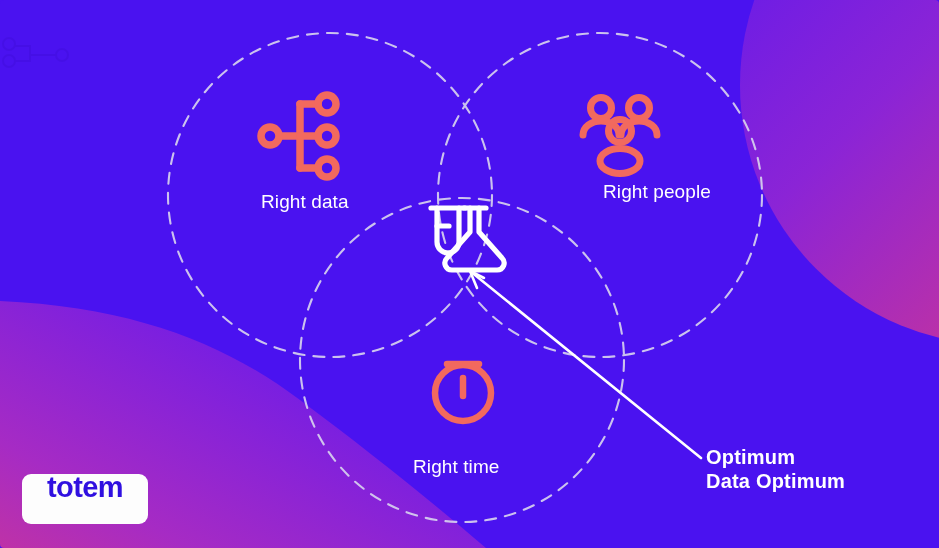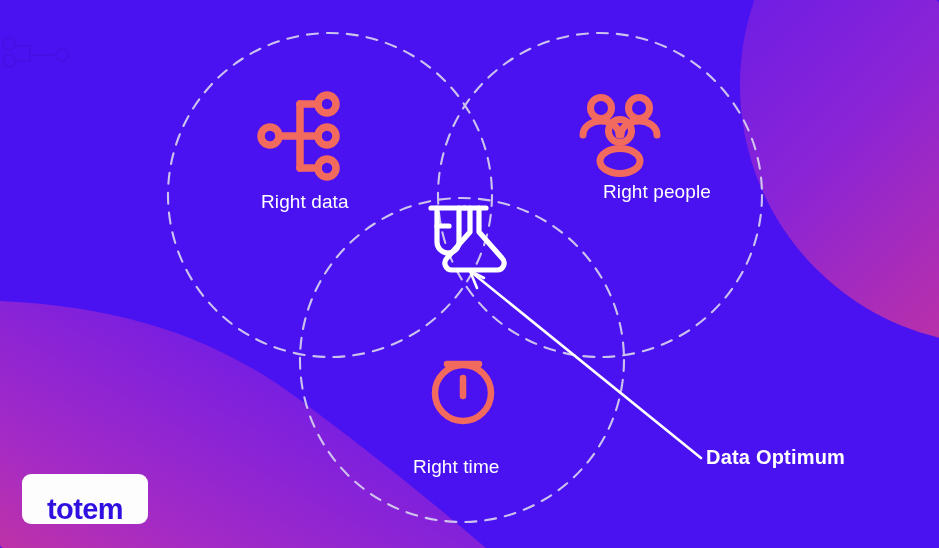--- a/index.html
+++ b/index.html
@@ -54,21 +54,21 @@
   }
 
   
   #logo{
     position:absolute;
     left:22px; top:474px;
     width:126px; height:50px;
     background:#fdfdfd;
     border-radius:9px;
     display:flex;
-    align-items:flex-end;
+    align-items:flex-start;
     justify-content:center;
   }
   #logo-text{
     color:#3010e0;
     font-family:"Liberation Sans", sans-serif;
     font-size:29px;
     font-weight:bold;
     letter-spacing:-.6px;
     line-height:1;
     margin-top:-1px;
@@ -176,20 +176,21 @@
     </g>
   </svg>
 
   <div class="lbl" id="label-right-data">Right data</div>
 
   <div class="lbl" id="label-right-people">Right people</div>
 
   <div class="lbl" id="label-right-time">Right time</div>
 
   <div id="callout">
+    <div>Optimum</div>
     <div>Data Optimum</div>
   </div>
 
   <div id="logo">
     <span id="logo-text">totem</span>
   </div>
 
 </div>
 
 </body></html>

